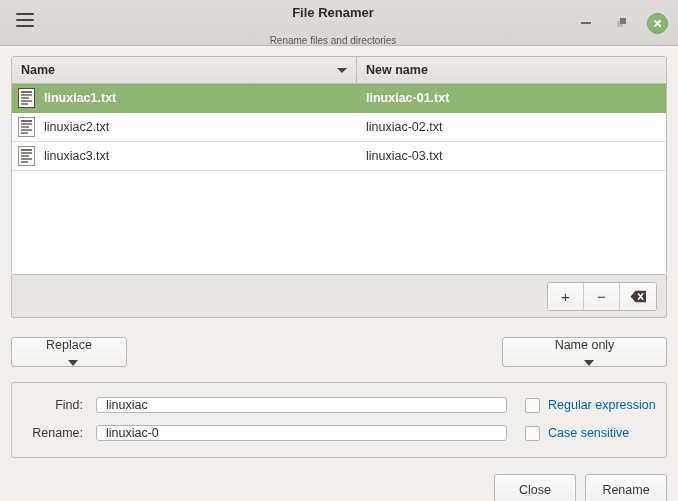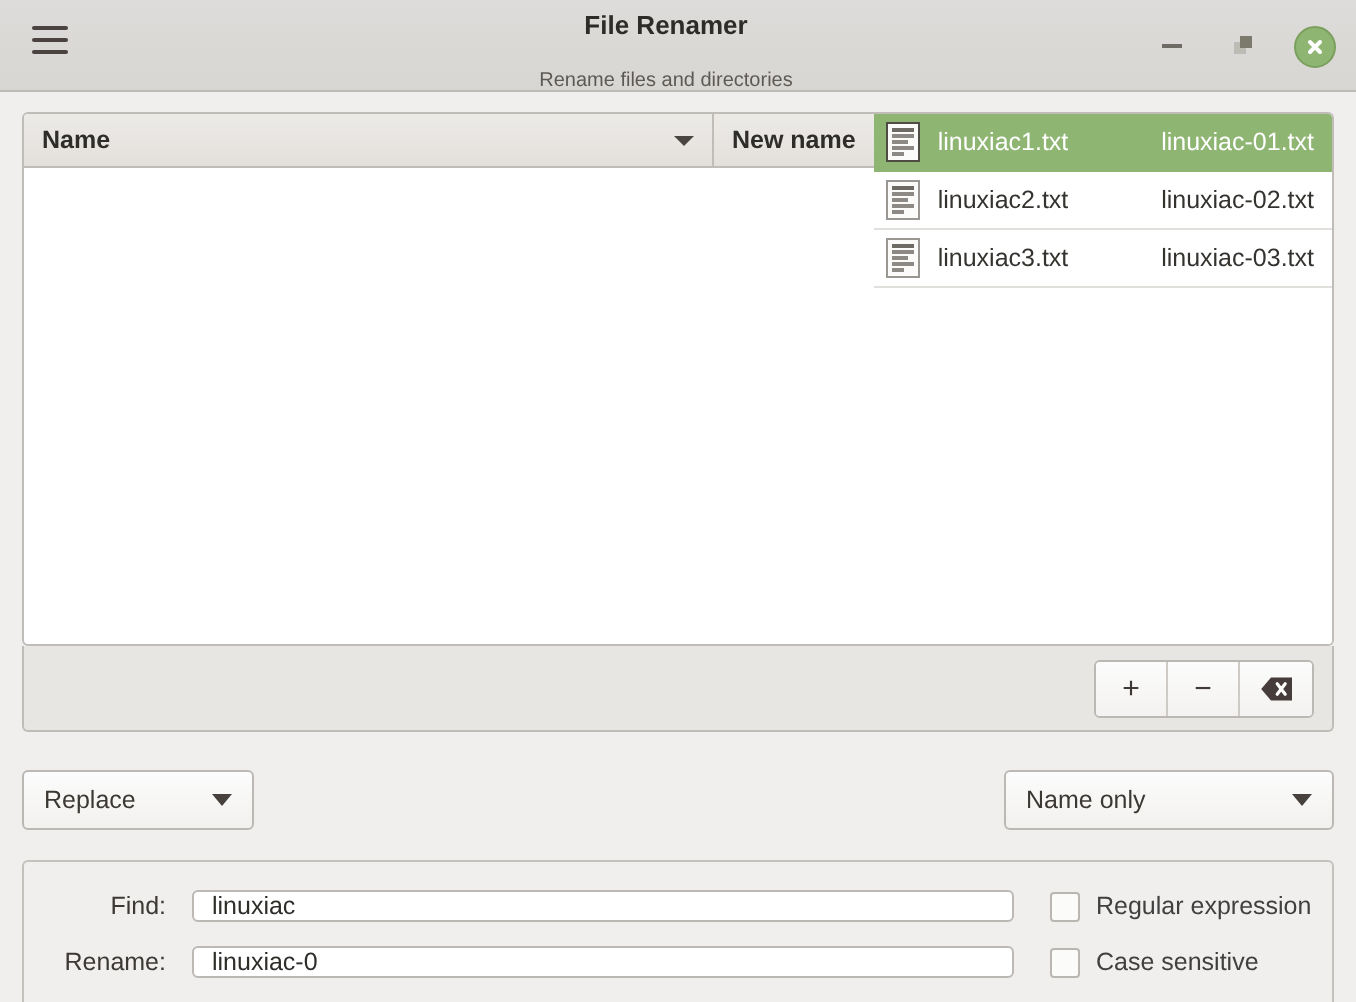--- a/index.html
+++ b/index.html
@@ -106,24 +106,24 @@
     padding: 10px 11px 0 11px;
     box-sizing: border-box;
   }
 
   
   .list-frame {
     border: 1px solid #c0bdb9;
     border-radius: 3px;
     background: #ffffff;
     overflow: hidden;
-    height: 267px;
-    box-sizing: border-box;
-    display: flex;
-    flex-direction: row;
+    height: 219px;
+    box-sizing: border-box;
+    display: flex;
+    flex-direction: column;
   }
   .list-head {
     display: flex;
     height: 26px;
     background: linear-gradient(to bottom, #eceae7 0%, #e3e0dc 100%);
     border-bottom: 1px solid #c0bdb9;
     flex: none;
   }
   .col-head {
     display: flex;
@@ -160,21 +160,21 @@
     height: 29px;
     align-items: center;
     border-bottom: 1px solid #e2e0dd;
     cursor: pointer;
     box-sizing: border-box;
   }
   .row.selected {
     background: #8fb573;
     border-bottom-color: #8fb573;
   }
-  .row.selected .cell-text { color: #ffffff; }
+  .row.selected .cell-text { color: #ffffff; font-weight: bold; }
   .cell-name {
     width: 345px;
     display: flex;
     align-items: center;
     padding: 0 6px;
     box-sizing: border-box;
     border-right: 1px solid transparent;
   }
   .cell-new {
     flex: 1;
@@ -259,20 +259,21 @@
     justify-content: space-between;
     height: 30px;
     border: 1px solid #bcb9b4;
     border-radius: 3px;
     background: linear-gradient(to bottom, #fcfcfc 0%, #f2f1ef 100%);
     padding: 0 10px;
     box-sizing: border-box;
     cursor: pointer;
     font-size: 12.5px;
     color: #3c3834;
+    flex-direction: column;
   }
   .combo-replace { width: 116px; }
   .combo-scope { width: 165px; }
   .combo .caret {
     width: 0; height: 0;
     border-left: 5px solid transparent;
     border-right: 5px solid transparent;
     border-top: 6px solid #46413d;
     margin-left: 8px;
   }
@@ -325,21 +326,21 @@
     width: 15px; height: 15px;
     border: 1px solid #bab7b2;
     border-radius: 2px;
     background: #fbfbfa;
     flex: none;
     margin-right: 8px;
     box-sizing: border-box;
   }
   .check-label {
     font-size: 12.5px;
-    color: #404040;
+    color: #0369a1;
     white-space: nowrap;
   }
 
   
   .footer {
     display: flex;
     justify-content: flex-end;
     gap: 9px;
     margin-top: 16px;
   }

